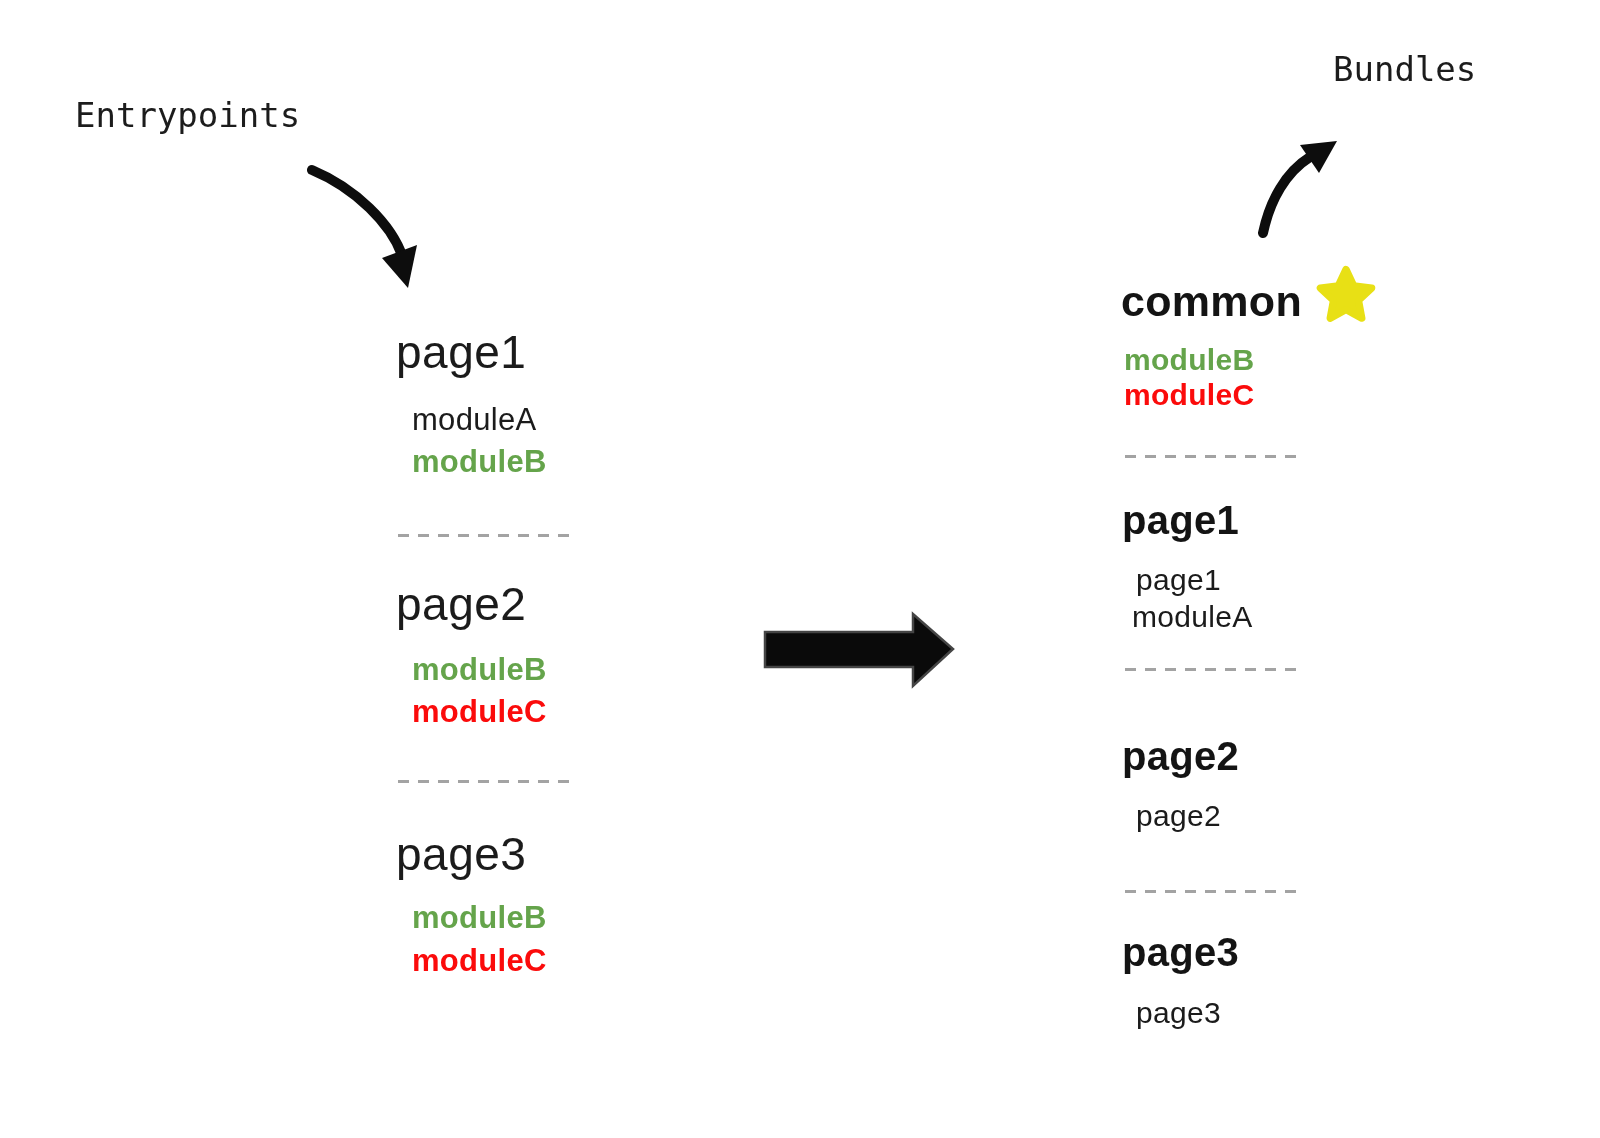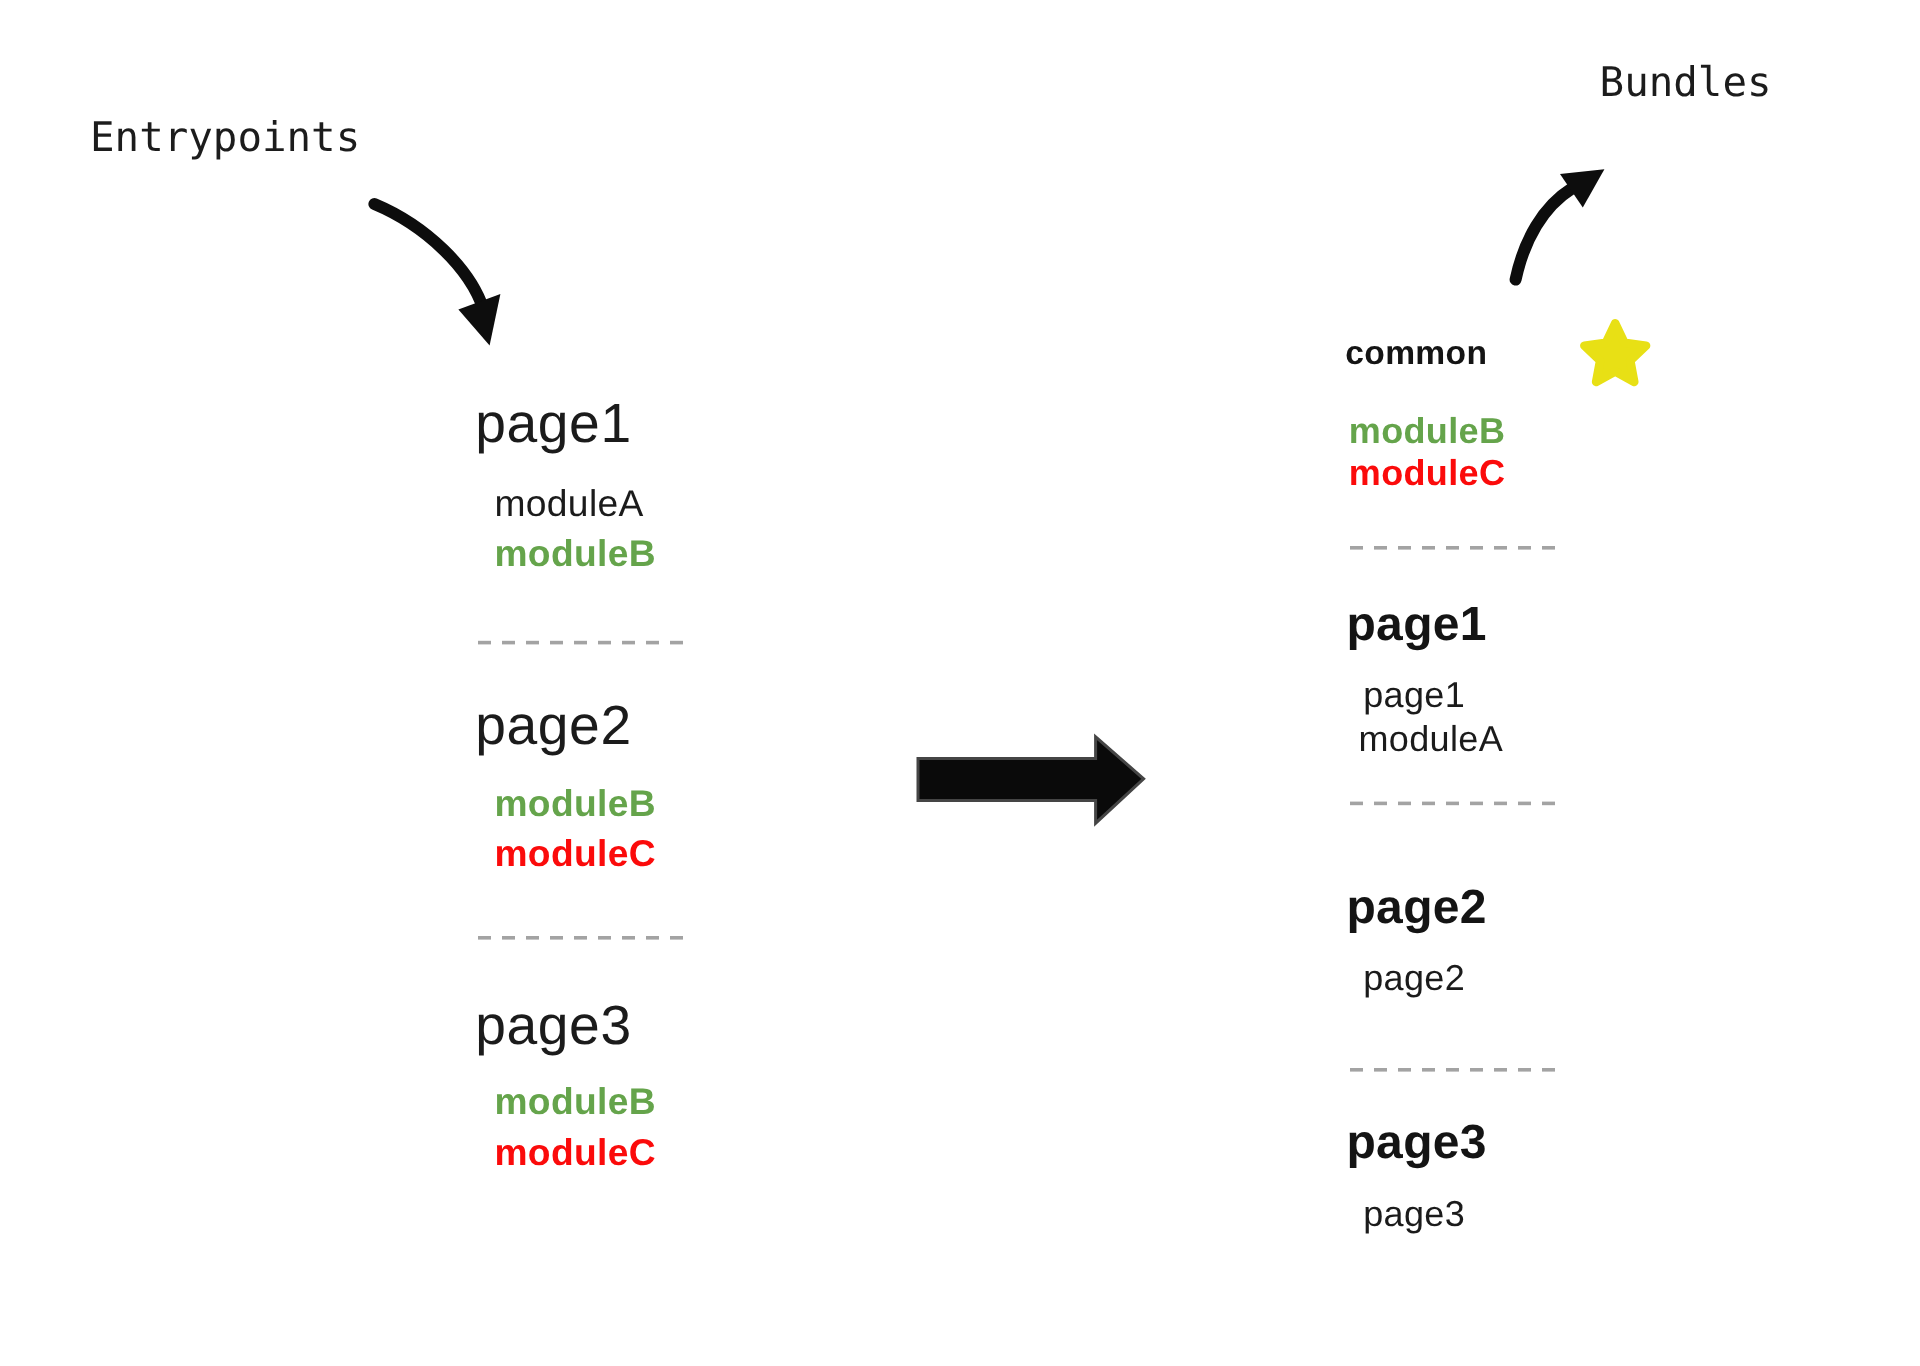--- a/index.html
+++ b/index.html
@@ -15,21 +15,21 @@
     position:absolute;font-size:46px;font-weight:400;color:#1b1b1b;
     line-height:1;white-space:nowrap;letter-spacing:.5px;
   }
   .ep-module{
     position:absolute;font-size:31px;line-height:1;white-space:nowrap;letter-spacing:.3px;
   }
   .b-heading{
     position:absolute;font-size:40px;font-weight:700;color:#141414;
     line-height:1;white-space:nowrap;letter-spacing:.3px;
   }
-  .b-heading.lg{font-size:28px;}
+  .b-heading.lg{font-size:43px;}
   .b-module{
     position:absolute;font-size:30px;line-height:1;white-space:nowrap;letter-spacing:.3px;
   }
   .dash{
     position:absolute;height:3px;
     background:repeating-linear-gradient(90deg,#a3a3a3 0 11px,transparent 11px 20px);
   }
   .overlay{position:absolute;left:0;top:0;pointer-events:none;}
   .overlay .curve{fill:none;stroke:#0d0d0d;stroke-width:10;stroke-linecap:round;}
   .overlay .head{fill:#0d0d0d;stroke:none;}

